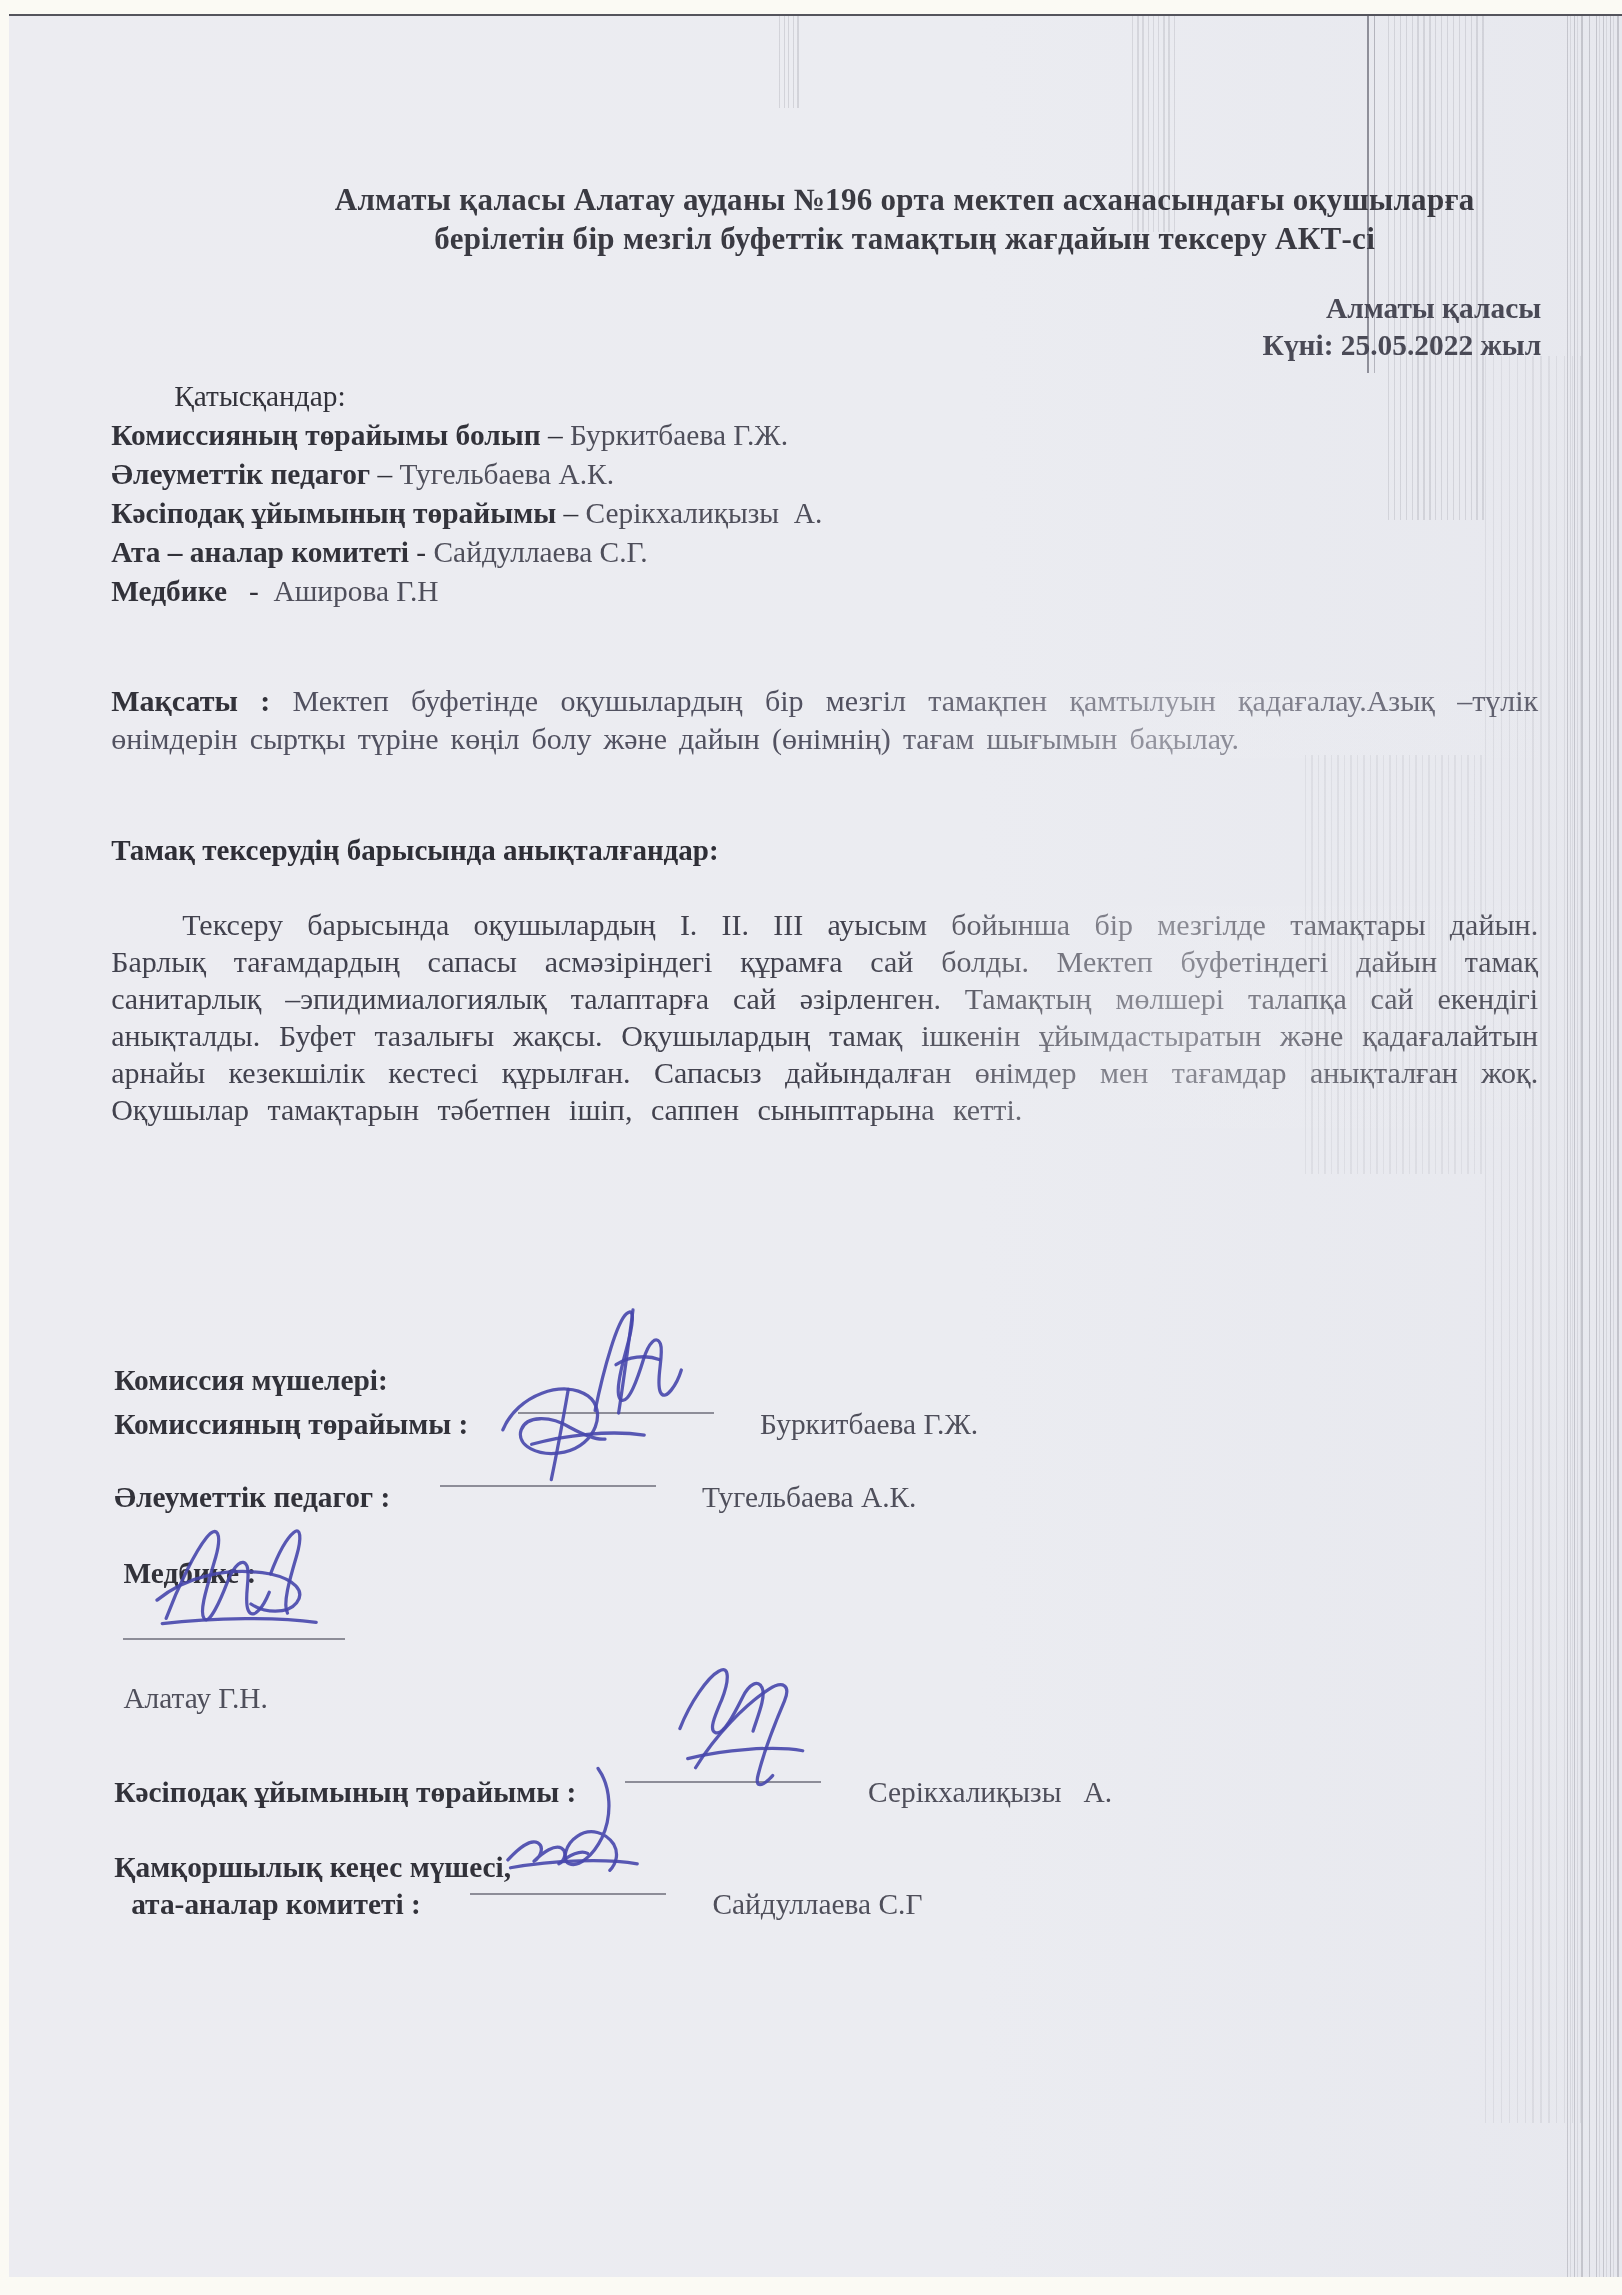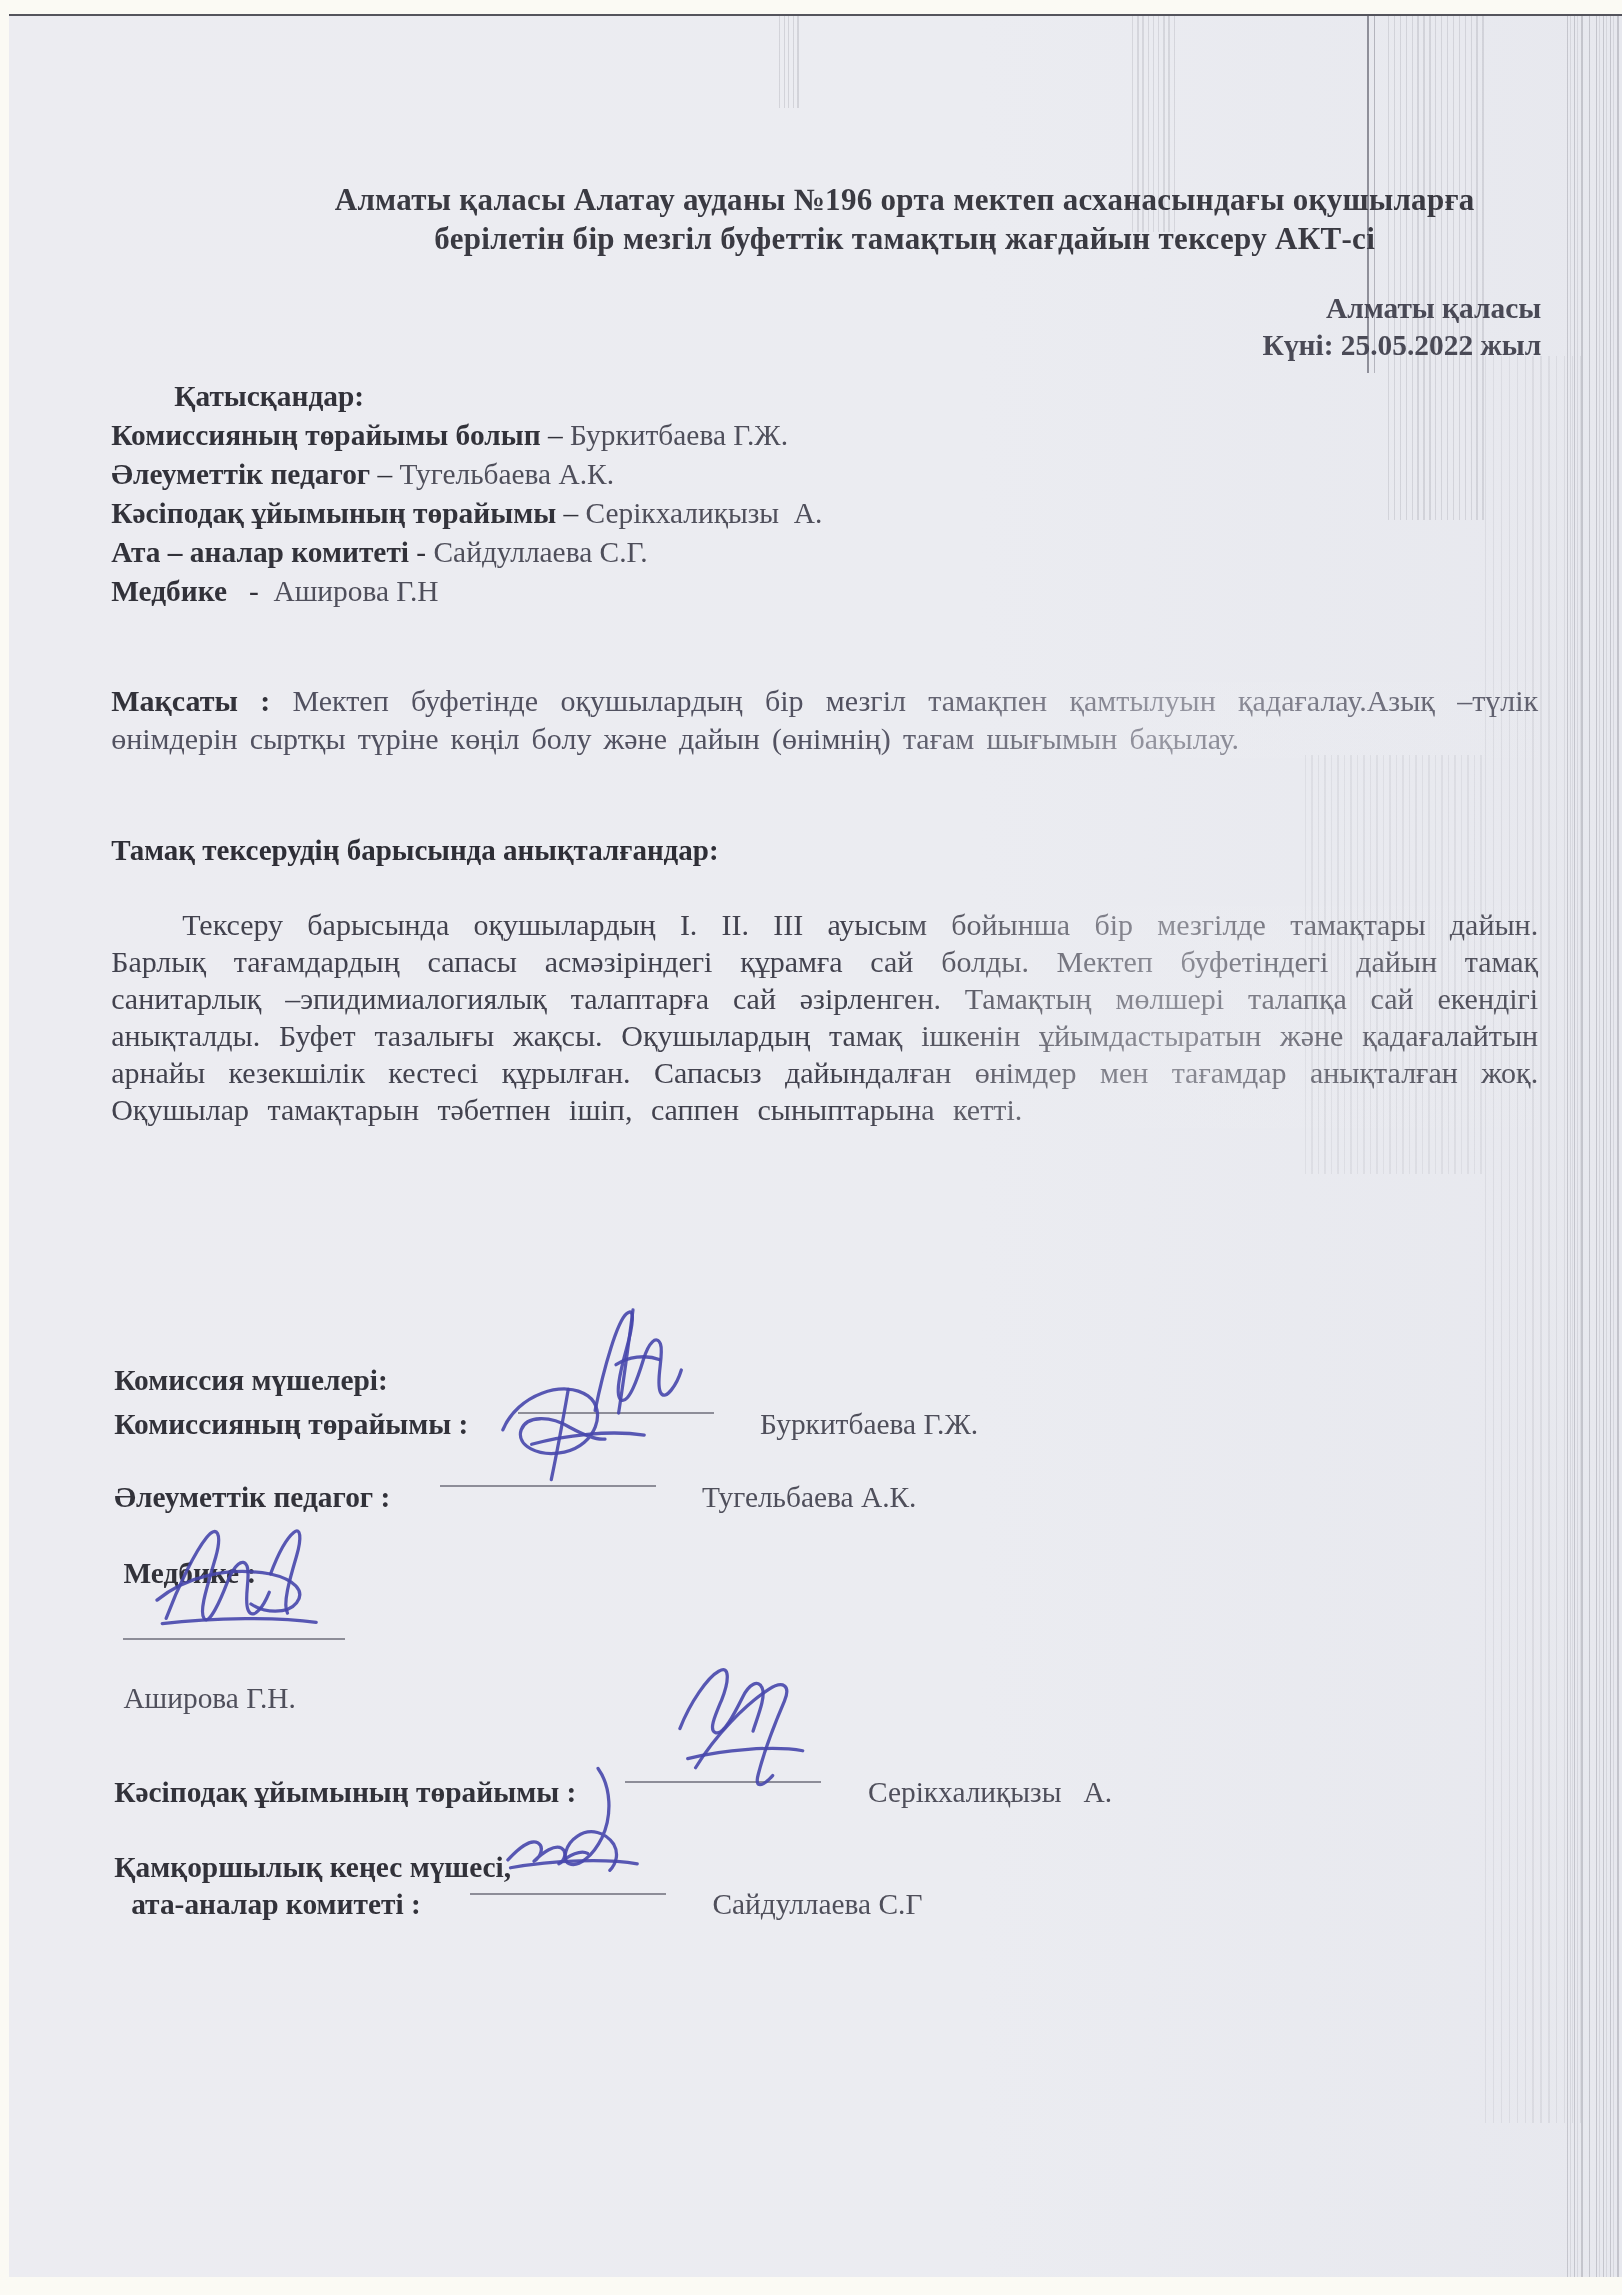--- a/index.html
+++ b/index.html
@@ -21,21 +21,21 @@
     color:#3a3a42;letter-spacing:0.3px;
   }
   .dateblock{
     position:absolute;top:274px;right:82px;text-align:right;
     font-weight:bold;font-size:29.4px;line-height:37px;color:#4a4a56;
   }
   .participants{
     position:absolute;top:361px;left:102px;right:98px;
     font-size:29.4px;line-height:39px;color:#32323a;
   }
-  .p-head{font-weight:bold;padding-left:63px;}
+  .p-head{font-weight:normal;padding-left:63px;}
   .p-row{white-space:pre-wrap;}
   .lbl{font-weight:bold;color:#32323a;}
   .val{color:#4f4f5b;}
   .purpose{
     position:absolute;top:666px;left:102px;width:1427px;margin:0;
     font-size:30px;line-height:38px;text-align:justify;
     color:#515160;word-spacing:4.6px;
   }
   .findings-head{
     position:absolute;top:818px;left:102px;
@@ -147,21 +147,21 @@
     <div class="sig-row r3">
       <span class="lbl">Медбике :</span>
       <span class="sig-slot" style="width:222px">
         <svg class="ink" width="222" height="137" viewBox="0 0 340 210">
           <path d="M66,160 C84,112 110,58 128,36 C144,16 152,30 142,66 C130,108 116,148 124,160 C132,172 150,130 160,104 C170,78 184,66 190,80 C196,96 184,132 192,148 C200,164 216,140 224,120"></path>
           <path d="M52,132 C96,96 160,80 226,92 C262,100 280,118 266,136 C252,154 216,152 196,138"></path>
           <path d="M226,92 C238,60 252,36 262,28 C272,20 274,36 266,64 C256,98 244,138 252,152"></path>
           <path d="M60,168 C140,158 240,158 296,166"></path>
         </svg>
       </span>
-      <span class="val">Аширова Г.Н.</span>
+      <span class="val">Алатау Г.Н.</span>
     </div>
 
     <div class="sig-row r4">
       <span class="lbl">Кәсіподақ ұйымының төрайымы :</span>
       <span class="sig-slot" style="width:196px">
         <svg class="ink" width="196" height="144" viewBox="0 0 300 220">
           <path d="M84,120 C100,80 126,42 144,32 C160,22 160,46 148,76 C138,100 128,122 138,126 C150,132 168,96 180,72 C190,52 204,44 210,58 C216,72 202,104 196,124"></path>
           <path d="M108,180 C140,128 184,84 220,60 C242,46 254,54 244,78 C232,106 212,158 204,190 C198,212 210,210 226,192"></path>
           <path d="M96,166 C150,152 230,146 272,154"></path>
         </svg>

